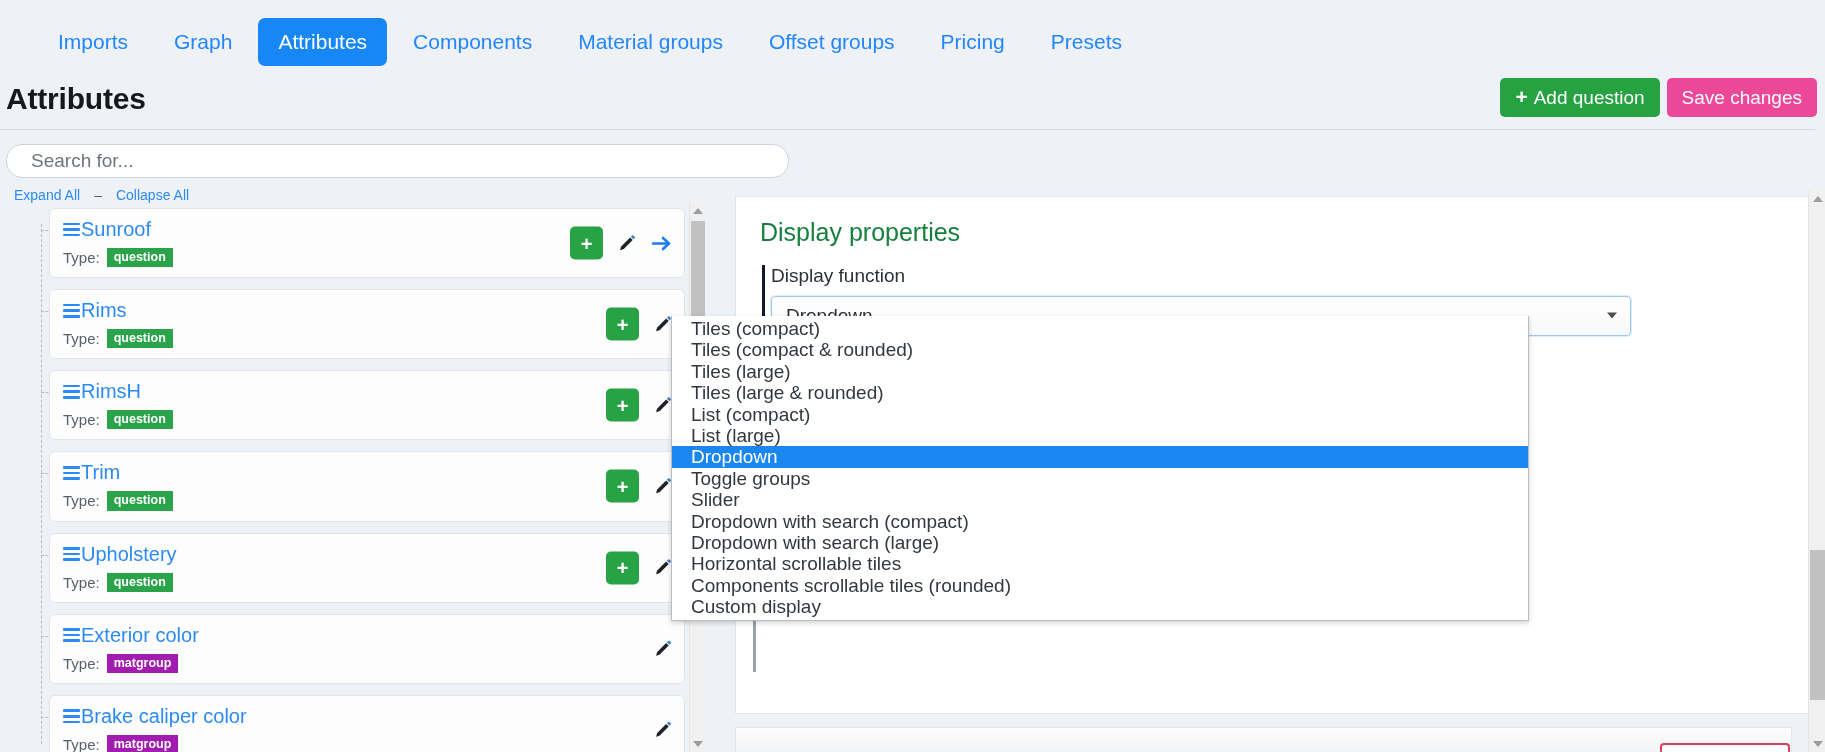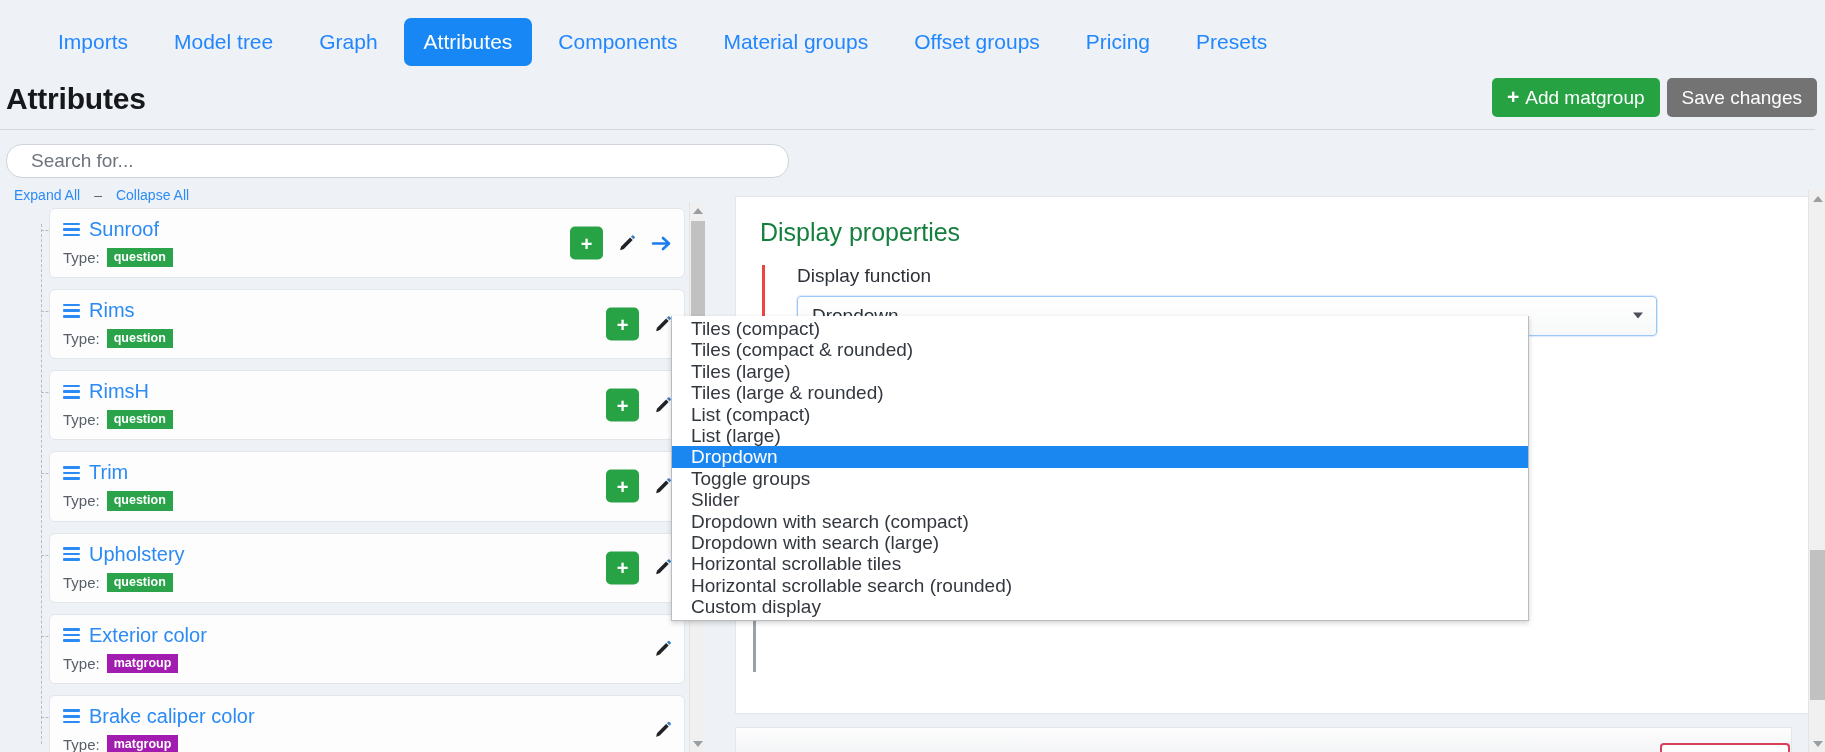--- a/index.html
+++ b/index.html
@@ -67,21 +67,21 @@
     padding: 9px 15px;
     cursor: pointer;
     font-family: "Liberation Sans", sans-serif;
     white-space: nowrap;
     display: inline-flex;
     align-items: center;
     gap: 6px;
     line-height: 1;
   }
   .btn-green { background: #27a243; }
-  .btn-blue  { background: #737373; }
+  .btn-blue  { background: #ec4899; }
   .plus-glyph {
     font-size: 21px;
     font-weight: bold;
     line-height: 1;
     position: relative;
     top: -1px;
   }
 
   .divider-line {
     height: 1px;
@@ -145,21 +145,21 @@
   }
   .node-card {
     background: #fdfdfe;
     border: 1px solid #e2e6eb;
     border-radius: 6px;
     padding: 9px 12px 10px 13px;
     min-height: 58px;
     position: relative;
   }
   .node-title {
-    display: flex; align-items: center; gap: 9px;
+    display: flex; align-items: center; gap: 1px;
     font-size: 20px;
     color: #2b8af3;
     line-height: 1.15;
   }
   .burger {
     display: inline-flex; flex-direction: column; justify-content: center;
     gap: 3px; width: 17px;
   }
   .burger i { display: block; height: 2.6px; background: #2b8af3; border-radius: 1px; }
   .node-type {
@@ -256,22 +256,22 @@
     overflow: hidden;
   }
   .detail-inner { padding: 22px 0 0 24px; position: relative; height: 100%; }
   .detail-h1 {
     font-size: 25px;
     color: #15803d;
     margin: 0 0 18px 0;
     line-height: 1.1;
   }
   .field-block {
-    border-left: 3px solid #ef4444;
-    padding-left: 32px;
+    border-left: 3px solid #0f172a;
+    padding-left: 6px;
     margin-left: 2px;
     width: 880px;
   }
   .field-label {
     font-size: 19px;
     color: #2c3138;
     margin-bottom: 9px;
   }
   .select-box {
     position: relative;
@@ -371,36 +371,35 @@
     background: #c1c1c1;
   }
 </style>
 </head>
 <body>
 
 <div id="app">
 
   <div class="nav">
     <div class="nav-item">Imports</div>
-    <div class="nav-item">Model tree</div>
     <div class="nav-item">Graph</div>
     <div class="nav-item active">Attributes</div>
     <div class="nav-item">Components</div>
     <div class="nav-item">Material groups</div>
     <div class="nav-item">Offset groups</div>
     <div class="nav-item">Pricing</div>
     <div class="nav-item">Presets</div>
   </div>
 
   <div class="page-head">
     <div class="page-title">Attributes</div>
     <div class="head-actions">
       <button class="btn btn-green">
         <span class="plus-glyph">+</span>
-        <span>Add matgroup</span>
+        <span>Add question</span>
       </button>
       <button class="btn btn-blue">Save changes</button>
     </div>
   </div>
 
   <div class="divider-line"></div>
 
   <div class="search-wrap">
     <input class="search-input" type="text" placeholder="Search for..." style="">
   </div>
@@ -655,21 +654,21 @@
     <div class="option">Tiles (large)</div>
     <div class="option">Tiles (large &amp; rounded)</div>
     <div class="option">List (compact)</div>
     <div class="option">List (large)</div>
     <div class="option selected">Dropdown</div>
     <div class="option">Toggle groups</div>
     <div class="option">Slider</div>
     <div class="option">Dropdown with search (compact)</div>
     <div class="option">Dropdown with search (large)</div>
     <div class="option">Horizontal scrollable tiles</div>
-    <div class="option">Horizontal scrollable search (rounded)</div>
+    <div class="option">Components scrollable tiles (rounded)</div>
     <div class="option">Custom display</div>
   </div>
 
   <div class="detail-footer-strip"></div>
   <div class="bottom-partial"></div>
 
   <div class="page-scroll">
     <div class="arrow up">
         <span class="tri up"></span>
       </div>

